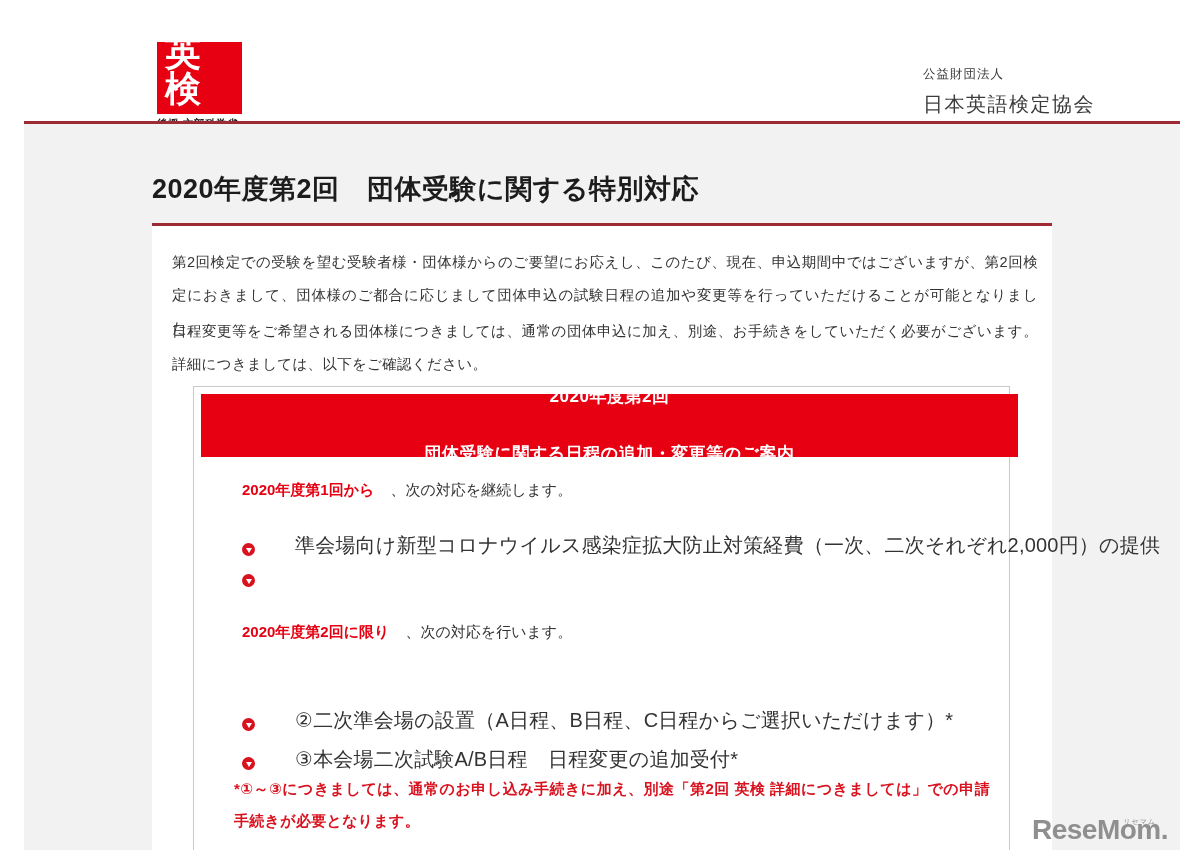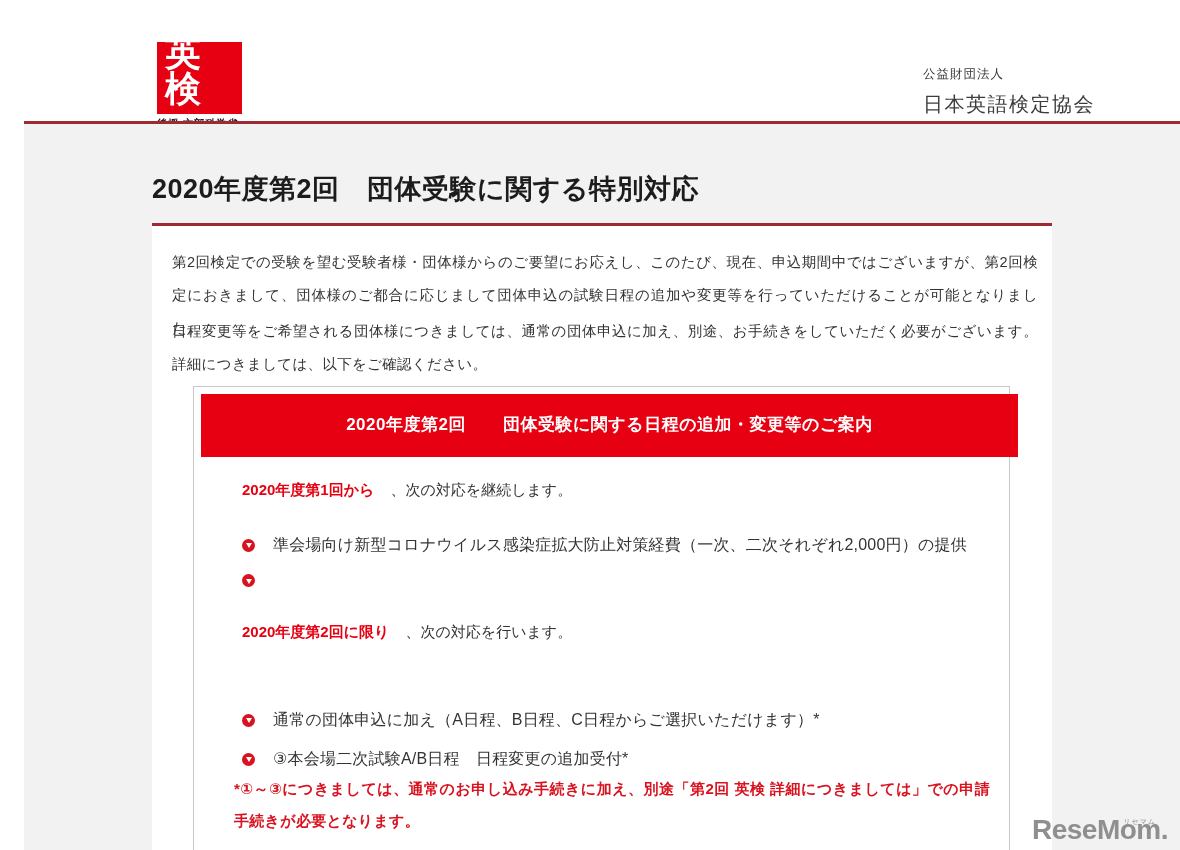--- a/index.html
+++ b/index.html
@@ -54,31 +54,31 @@
   .intro-p.p1{top:222px;}
   .intro-p.p2{top:291px;}
   
   .notice-box{
     position:absolute;left:169px;top:362px;width:817px;height:479px;
     background:#fff;border:1px solid #c9c9c9;
   }
   .notice-banner{
     position:absolute;left:-1px;top:-1px;width:817px;height:63px;
     background:var(--brand-red);
-    display:flex;flex-direction:row;align-items:center;justify-content:center;gap:21px;
+    display:flex;flex-direction:column;align-items:center;justify-content:center;gap:21px;
   }
   .notice-banner .banner-line{color:#fff;font-weight:bold;font-size:17px;line-height:1.2;letter-spacing:0.5px;white-space:nowrap;}
   .section-lead{position:absolute;left:32px;font-size:15px;line-height:22px;white-space:nowrap;}
   .section-lead .lead-red{color:var(--brand-red);font-weight:bold;}
   .section-lead .lead-rest{color:var(--text-dark);}
   .lead-1{top:84px;}
   .lead-2{top:226px;}
   .notice-item{
-    position:absolute;left:32px;display:flex;align-items:center;gap:2px;
-    font-size:16px;color:var(--text-dark);line-height:22px;white-space:nowrap;letter-spacing:0.2px;
+    position:absolute;left:32px;display:flex;align-items:flex-end;gap:24px;
+    font-size:20px;color:var(--text-dark);line-height:22px;white-space:nowrap;letter-spacing:0.2px;
   }
   .item-1{top:131px;}
   .item-2{top:171px;}
   .item-3{top:267px;}
   .item-4{top:306px;}
   .item-5{top:345px;}
   .bullet-icon{
     flex:0 0 auto;width:13px;height:13px;border-radius:50%;
     background:var(--text-red);
     display:flex;align-items:center;justify-content:center;
@@ -147,21 +147,21 @@
   <div class="notice-item item-2">
     <span class="bullet-icon"></span>
   </div>
 
   <div class="section-lead lead-2">
     <span class="lead-red">2020年度第2回に限り</span><span class="lead-rest">、次の対応を行います。</span>
   </div>
 
   <div class="notice-item item-4">
     <span class="bullet-icon"></span>
-    <span>通常の団体申込に加え（A日程、B日程、C日程からご選択いただけます）*</span>
+    <span>②二次準会場の設置（A日程、B日程、C日程からご選択いただけます）*</span>
   </div>
   <div class="notice-item item-5">
     <span class="bullet-icon"></span>
     <span>③本会場二次試験A/B日程　日程変更の追加受付*</span>
   </div>
 
   <p class="notice-footnote">*①～③につきましては、通常のお申し込み手続きに加え、別途「第2回 英検 詳細につきましては」での申請手続きが必要となります。</p>
 </div>
 
 <div class="resemom-watermark">

